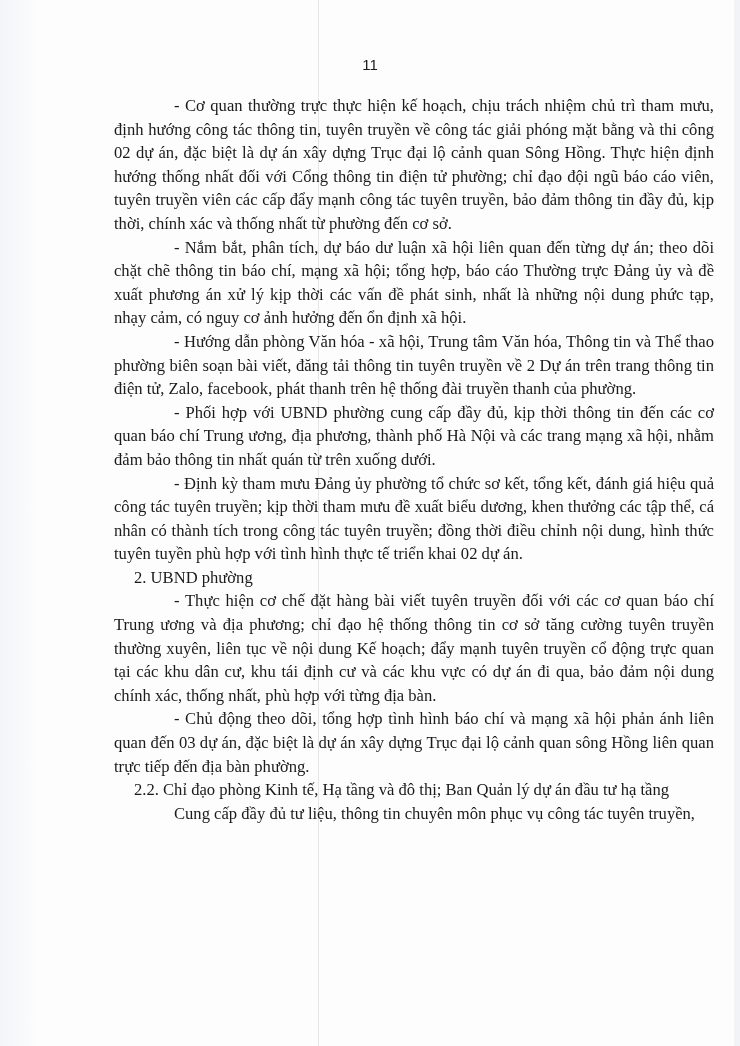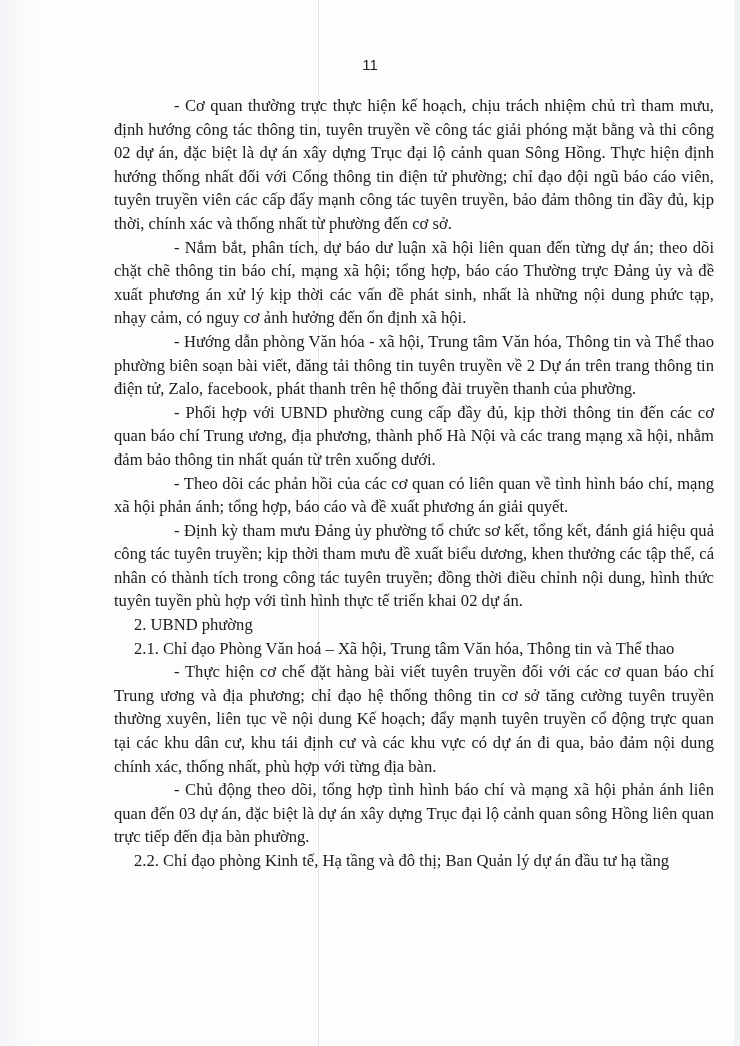--- a/index.html
+++ b/index.html
@@ -52,21 +52,20 @@
   <div class="fold-line"></div>
   <div class="right-edge"></div>
 
   <div class="page-number">11</div>
 
   <div class="content">
     <p class="para">- Cơ quan thường trực thực hiện kế hoạch, chịu trách nhiệm chủ trì tham mưu, định hướng công tác thông tin, tuyên truyền về công tác giải phóng mặt bằng và thi công 02 dự án, đặc biệt là dự án xây dựng Trục đại lộ cảnh quan Sông Hồng. Thực hiện định hướng thống nhất đối với Cổng thông tin điện tử phường; chỉ đạo đội ngũ báo cáo viên, tuyên truyền viên các cấp đẩy mạnh công tác tuyên truyền, bảo đảm thông tin đầy đủ, kịp thời, chính xác và thống nhất từ phường đến cơ sở.</p>
     <p class="para">- Nắm bắt, phân tích, dự báo dư luận xã hội liên quan đến từng dự án; theo dõi chặt chẽ thông tin báo chí, mạng xã hội; tổng hợp, báo cáo Thường trực Đảng ủy và đề xuất phương án xử lý kịp thời các vấn đề phát sinh, nhất là những nội dung phức tạp, nhạy cảm, có nguy cơ ảnh hưởng đến ổn định xã hội.</p>
     <p class="para">- Hướng dẫn phòng Văn hóa - xã hội, Trung tâm Văn hóa, Thông tin và Thể thao phường biên soạn bài viết, đăng tải thông tin tuyên truyền về 2 Dự án trên trang thông tin điện tử, Zalo, facebook, phát thanh trên hệ thống đài truyền thanh của phường.</p>
     <p class="para">- Phối hợp với UBND phường cung cấp đầy đủ, kịp thời thông tin đến các cơ quan báo chí Trung ương, địa phương, thành phố Hà Nội và các trang mạng xã hội, nhằm đảm bảo thông tin nhất quán từ trên xuống dưới.</p>
-    <p class="para">-  Theo dõi các phản hồi của các cơ quan có liên quan về tình hình báo chí, mạng xã hội phản ánh; tổng hợp, báo cáo và đề xuất phương án giải quyết.</p>
     <p class="para">-  Định kỳ tham mưu Đảng ủy phường tổ chức sơ kết, tổng kết, đánh giá hiệu quả công tác tuyên truyền; kịp thời tham mưu đề xuất biểu dương, khen thưởng các tập thể, cá nhân có thành tích trong công tác tuyên truyền; đồng thời điều chỉnh nội dung, hình thức tuyên tuyền phù hợp với tình hình thực tế triển khai 02 dự án.</p>
     <p class="heading">2. UBND phường</p>
-    <p class="heading sub">2.1. Chỉ đạo Phòng Văn hoá – Xã hội, Trung tâm Văn hóa, Thông tin và Thể thao</p>
     <p class="para">- Thực hiện cơ chế đặt hàng bài viết tuyên truyền đối với các cơ quan báo chí Trung ương và địa phương; chỉ đạo hệ thống thông tin cơ sở tăng cường tuyên truyền thường xuyên, liên tục về nội dung Kế hoạch; đẩy mạnh tuyên truyền cổ động trực quan tại các khu dân cư, khu tái định cư và các khu vực có dự án đi qua, bảo đảm nội dung chính xác, thống nhất, phù hợp với từng địa bàn.</p>
     <p class="para">- Chủ động theo dõi, tổng hợp tình hình báo chí và mạng xã hội phản ánh liên quan đến 03 dự án, đặc biệt là dự án xây dựng Trục đại lộ cảnh quan sông Hồng liên quan trực tiếp đến địa bàn phường.</p>
     <p class="heading sub">2.2. Chỉ đạo phòng Kinh tế, Hạ tầng và đô thị; Ban Quản lý dự án đầu tư hạ tầng</p>
+    <p class="para">Cung cấp đầy đủ tư liệu, thông tin chuyên môn phục vụ công tác tuyên truyền,</p>
   </div>
 </div>
 
 </body></html>

